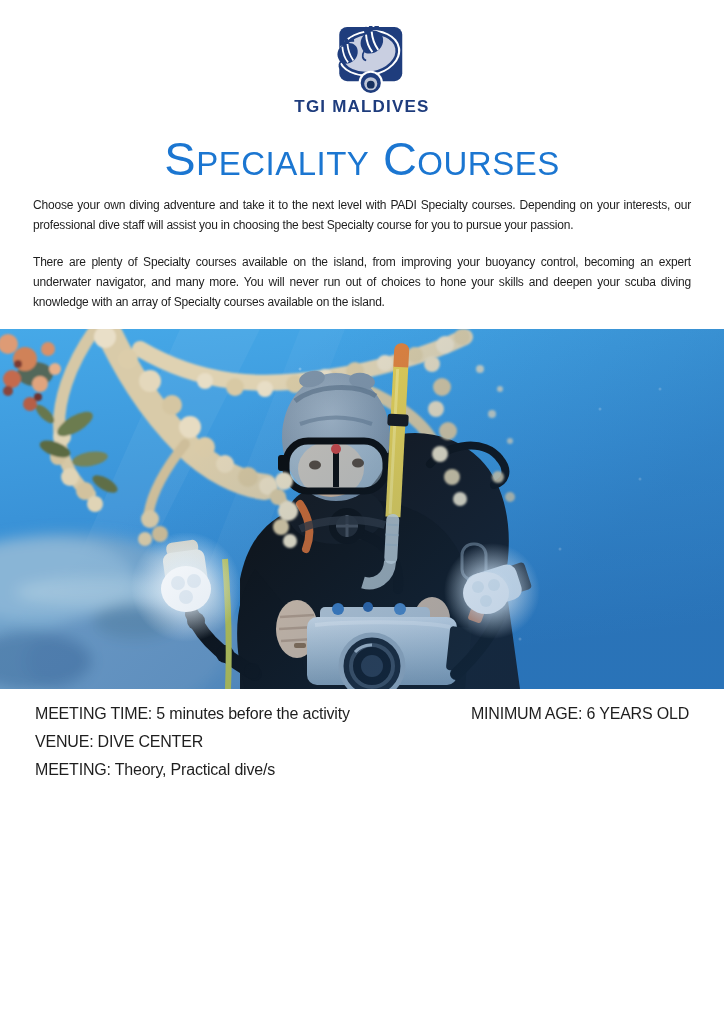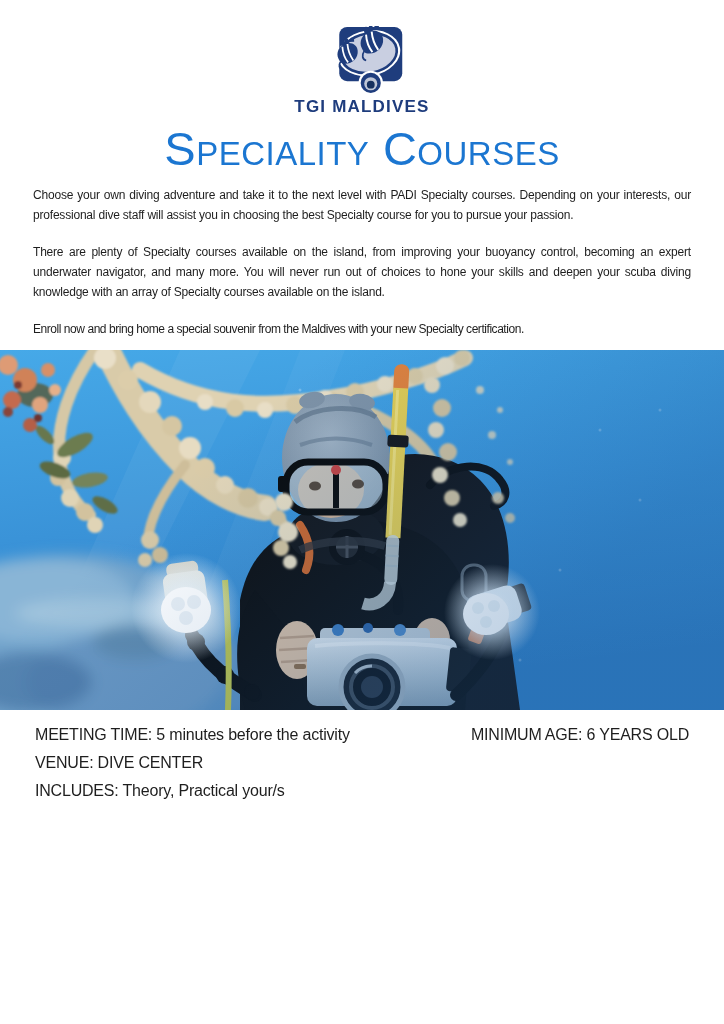--- a/index.html
+++ b/index.html
@@ -19,21 +19,21 @@
     margin-top: 1px;
     font-size: 17px; font-weight: bold; letter-spacing: 1.2px;
   }
   
   .title {
     text-align: center;
     font-variant: small-caps;
     font-weight: normal;
     font-size: 47px;
     letter-spacing: 0.5px;
-    margin: 6px 0 10px 0;
+    margin: 16px 0 10px 0;
     line-height: 1.1;
   }
   
   .copy { padding: 0 33px; }
   .copy p {
     text-align: justify;
     font-size: 12px;
     letter-spacing: -0.2px;
     line-height: 20px;
     margin-bottom: 17px;
@@ -83,21 +83,20 @@
       <use href="#fish" transform="translate(20,22) scale(0.9) rotate(-12)"></use>
     </svg>
     <div class="brand-name" style="color: rgb(30, 60, 125);">TGI MALDIVES</div>
   </header>
 
   <h1 class="title" style="color: rgb(27, 118, 209);">Speciality Courses</h1>
 
   <section class="copy">
     <p>Choose your own diving adventure and take it to the next level with PADI Specialty courses. Depending on your interests, our professional dive staff will assist you in choosing the best Specialty course for you to pursue your passion.</p>
     <p>There are plenty of Specialty courses available on the island, from improving your buoyancy control, becoming an expert underwater navigator, and many more. You will never run out of choices to hone your skills and deepen your scuba diving knowledge with an array of Specialty courses available on the island.</p>
-    <p class="tight">Enroll now and bring home a special souvenir from the Maldives with your new Specialty certification.</p>
   </section>
 
   <svg class="photo" viewBox="0 0 724 360" preserveAspectRatio="none" role="img">
     <defs>
       <linearGradient id="water" x1="0" y1="0" x2="0.25" y2="1">
         <stop offset="0" stop-color="#46A9E8"></stop>
         <stop offset="0.5" stop-color="#3A93D8"></stop>
         <stop offset="1" stop-color="#2F7CC2"></stop>
       </linearGradient>
       <linearGradient id="deep" x1="0.45" y1="0" x2="1" y2="0.3">
@@ -349,16 +348,16 @@
     </g>
     <rect x="0" y="0" width="724" height="360" fill="url(#deep)"></rect>
   </svg>
 
   <section class="details">
     <div class="row">
       <span>MEETING TIME: 5 minutes before the activity</span>
       <span>MINIMUM AGE: 6 YEARS OLD</span>
     </div>
     <div class="line">VENUE: DIVE CENTER</div>
-    <div class="line">INCLUDES: Theory, Practical your/s</div>
+    <div class="line">MEETING: Theory, Practical dive/s</div>
   </section>
 
 </div>
 
 </body></html>

